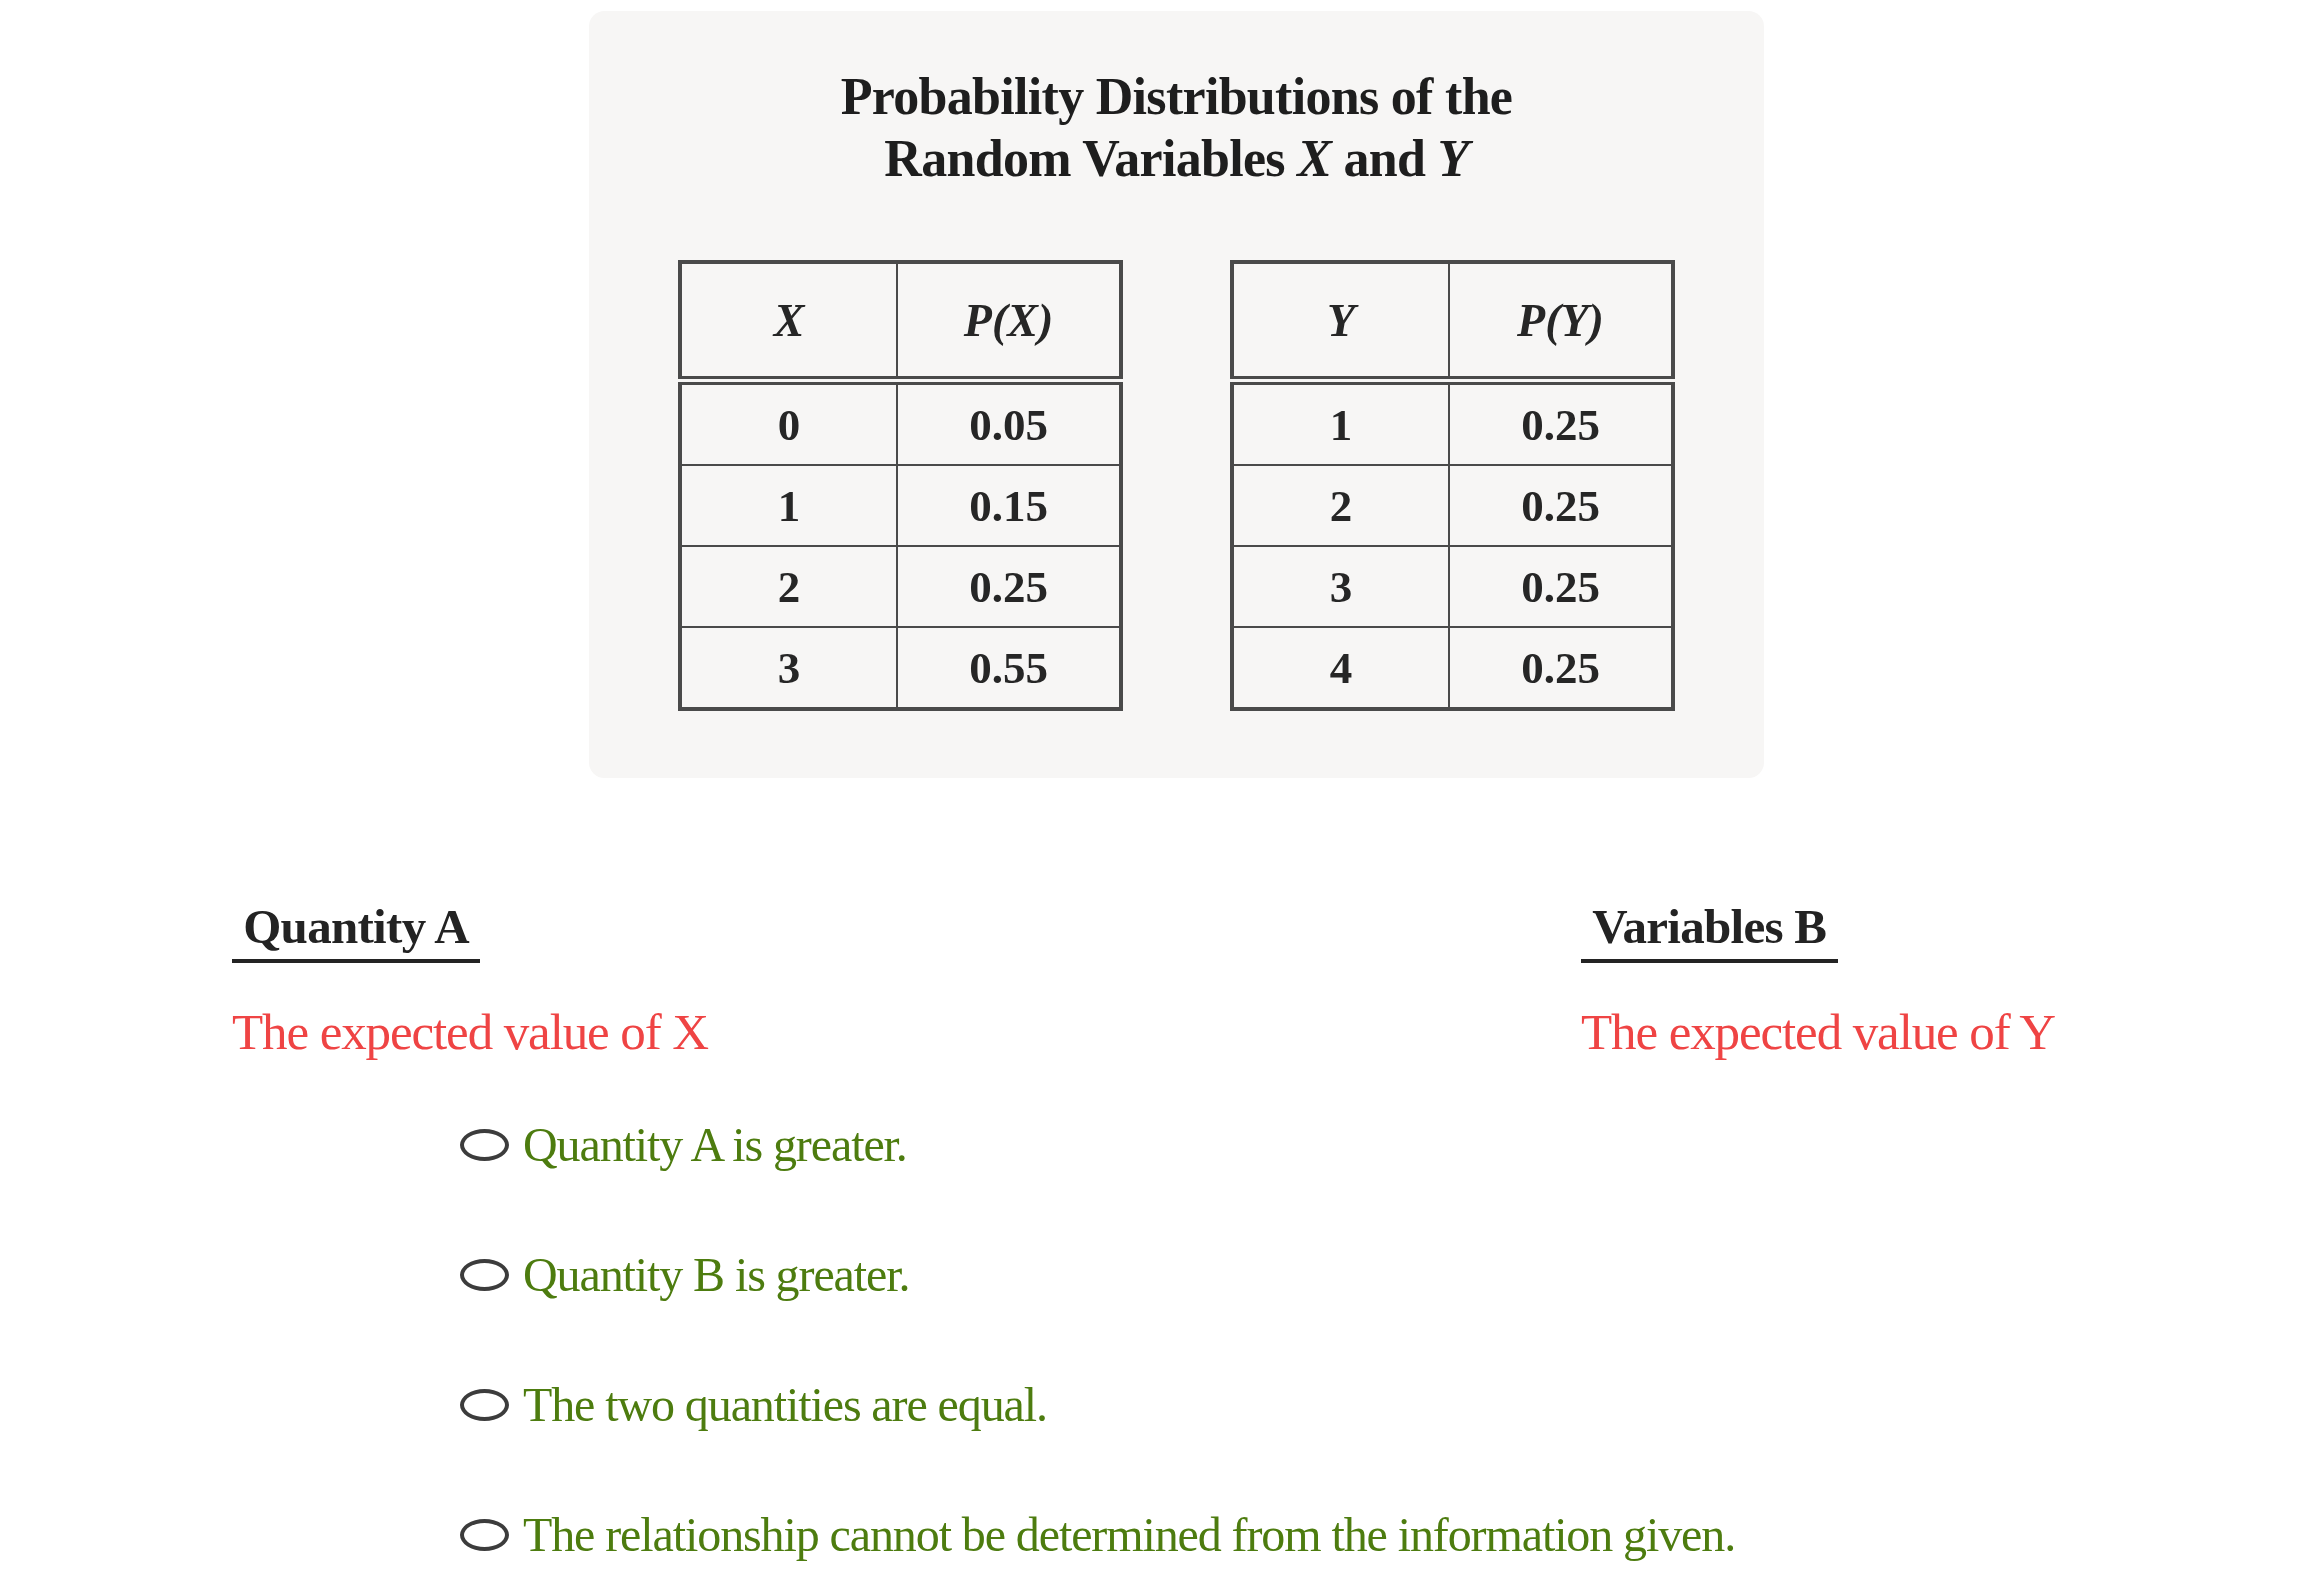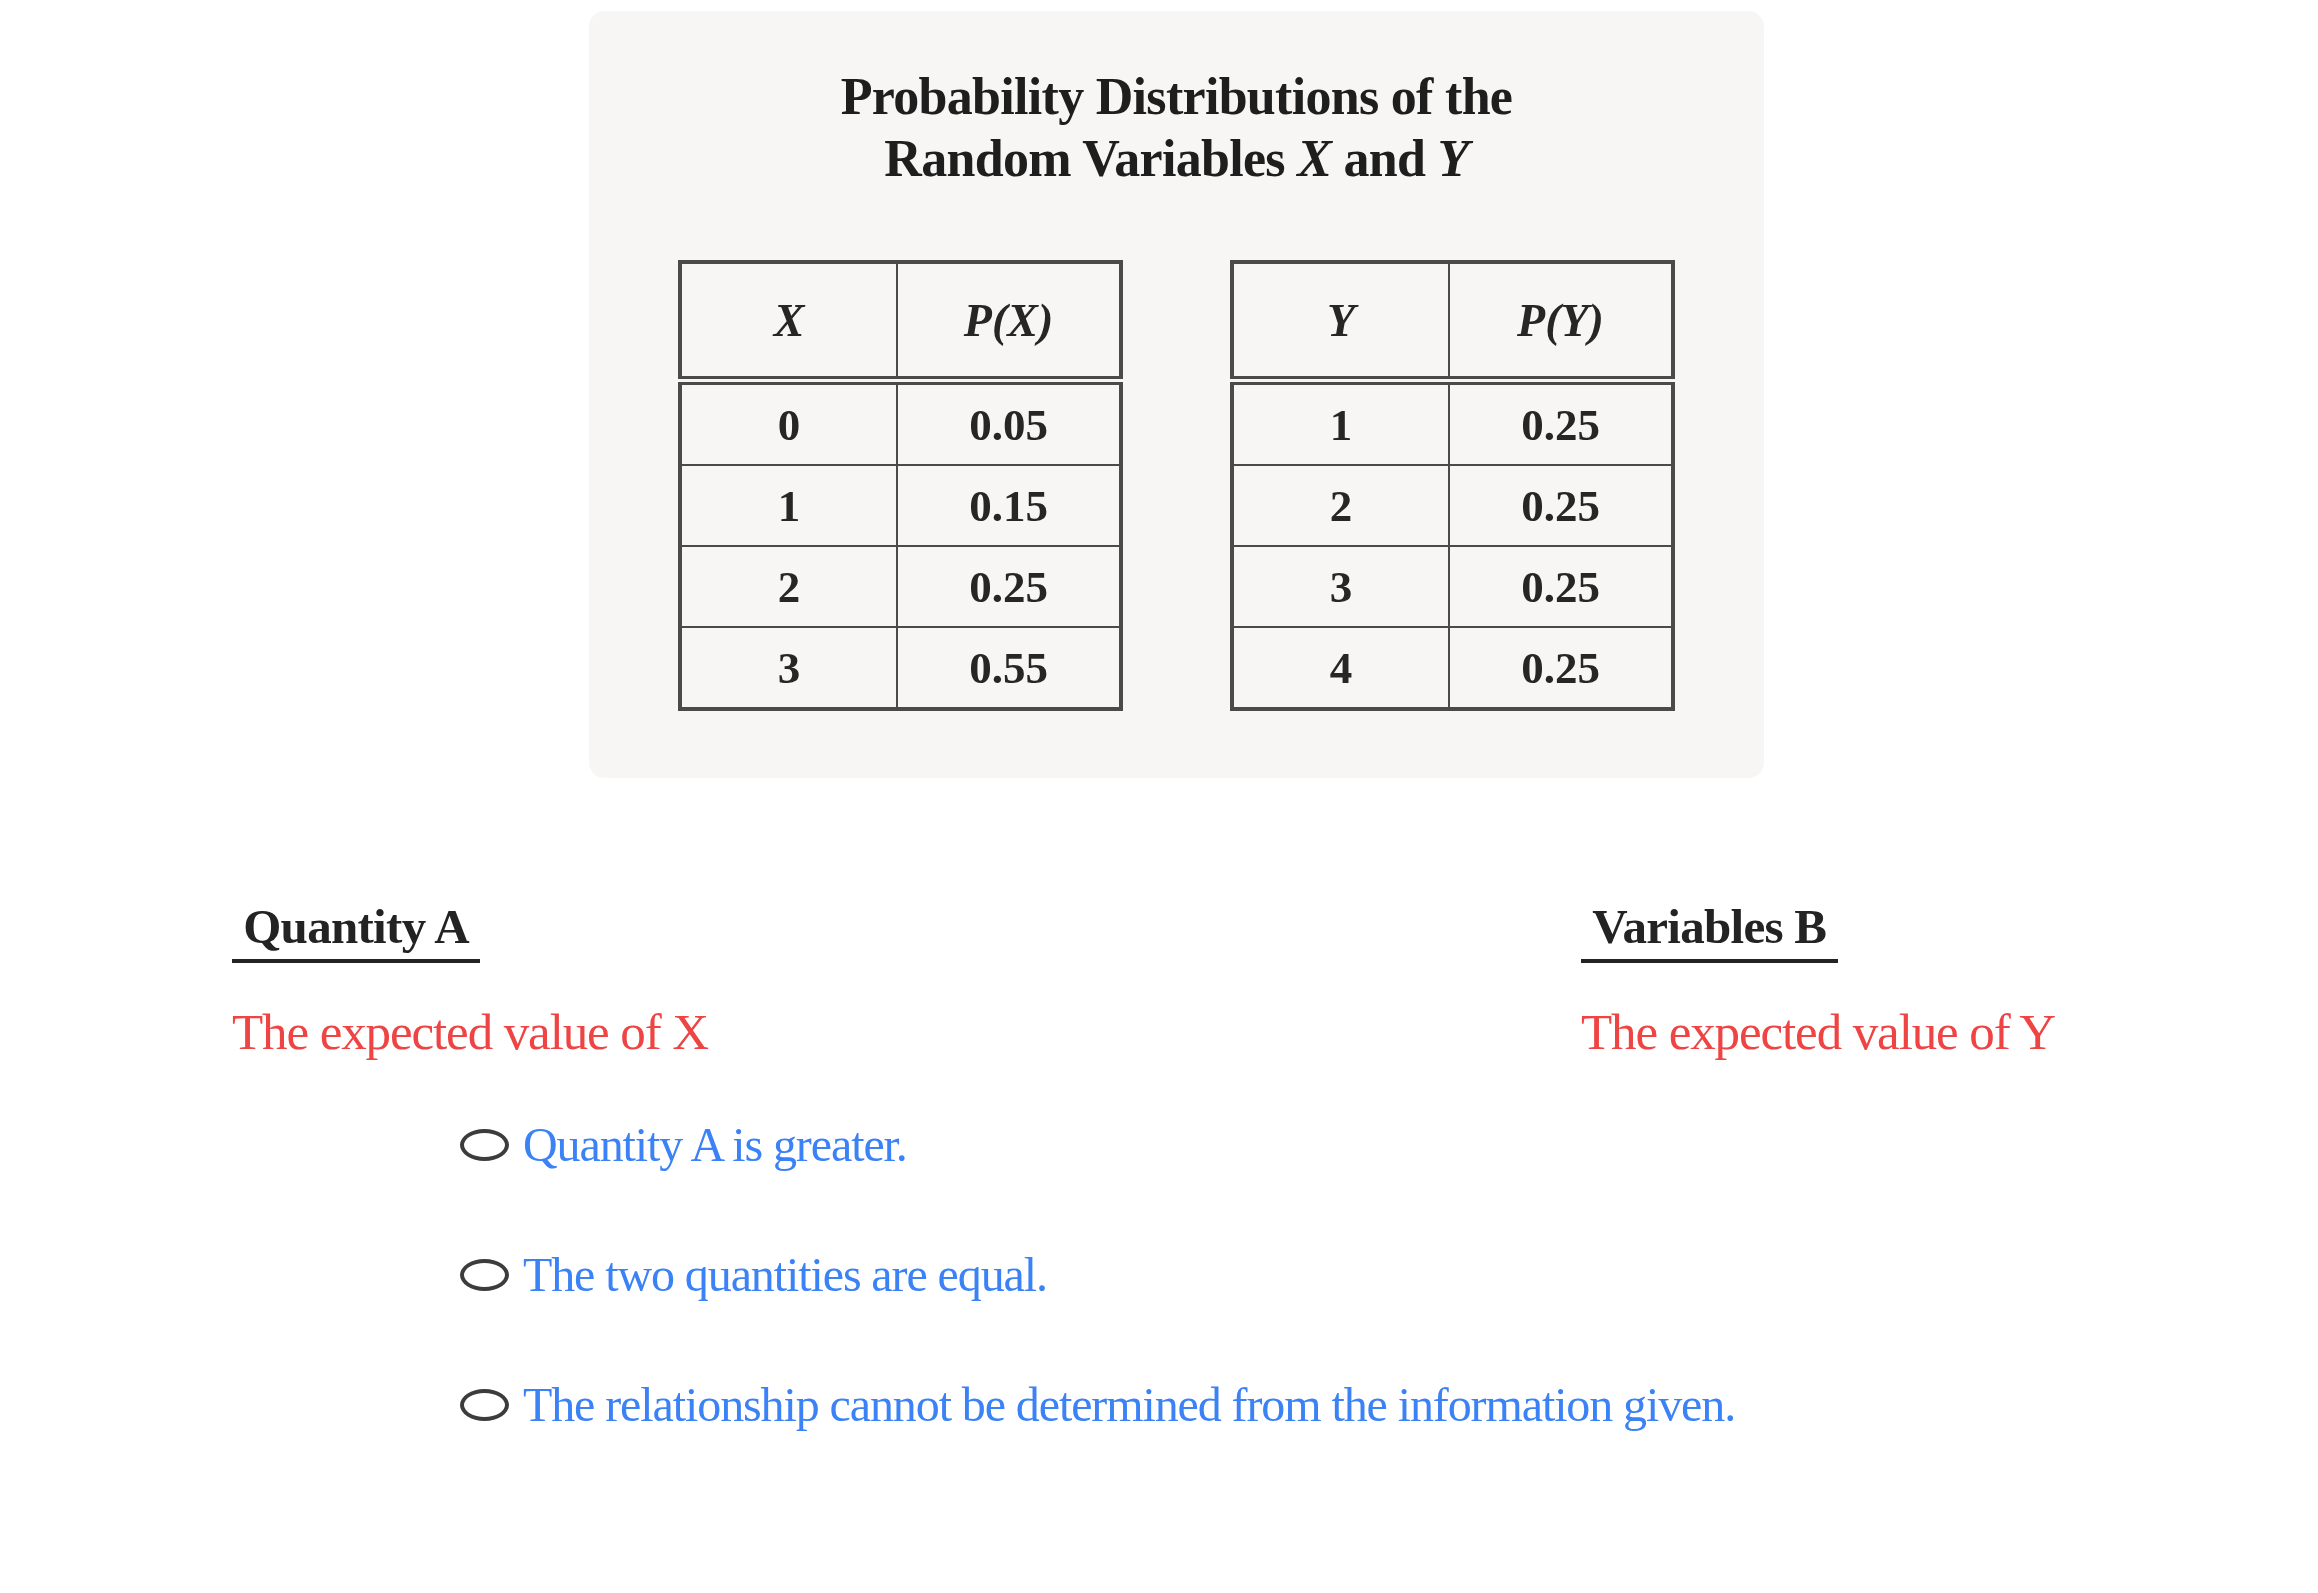--- a/index.html
+++ b/index.html
@@ -116,21 +116,21 @@
     flex: none;
     width: 41px;
     height: 24px;
     border: 4.9px solid #3c3c3c;
     border-radius: 50%;
     background: #ffffff;
   }
   .option-label {
     font-size: 48px;
     letter-spacing: -1.1px;
-    color: #3b82f6;
+    color: #4d7c0f;
     white-space: nowrap;
   }
 </style>
 </head>
 <body>
 
 <section class="figure-panel">
   <h2 class="figure-title"><span>Probability Distributions of the</span><br><span>Random Variables</span>
     <span class="var">X</span>
     <span>and</span>
@@ -206,20 +206,24 @@
   <div class="q-desc">The expected value of Y</div>
 </div>
 
 <div class="options">
   <div class="option">
     <span class="radio"></span>
     <span class="option-label">Quantity A is greater.</span>
   </div>
   <div class="option">
     <span class="radio"></span>
+    <span class="option-label">Quantity B is greater.</span>
+  </div>
+  <div class="option">
+    <span class="radio"></span>
     <span class="option-label">The two quantities are equal.</span>
   </div>
   <div class="option">
     <span class="radio"></span>
     <span class="option-label">The relationship cannot be determined from the information given.</span>
   </div>
 </div>
 
 
 </body></html>

